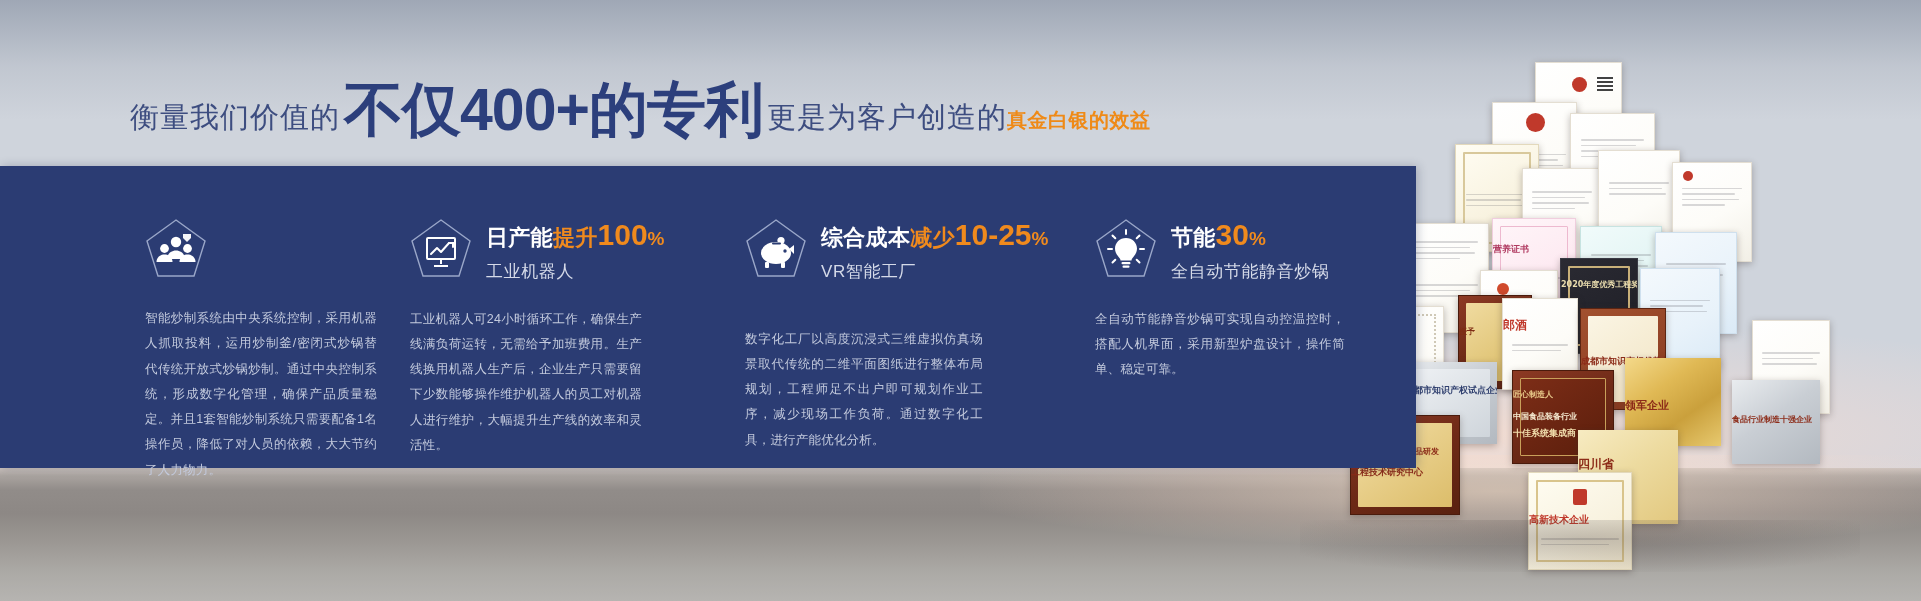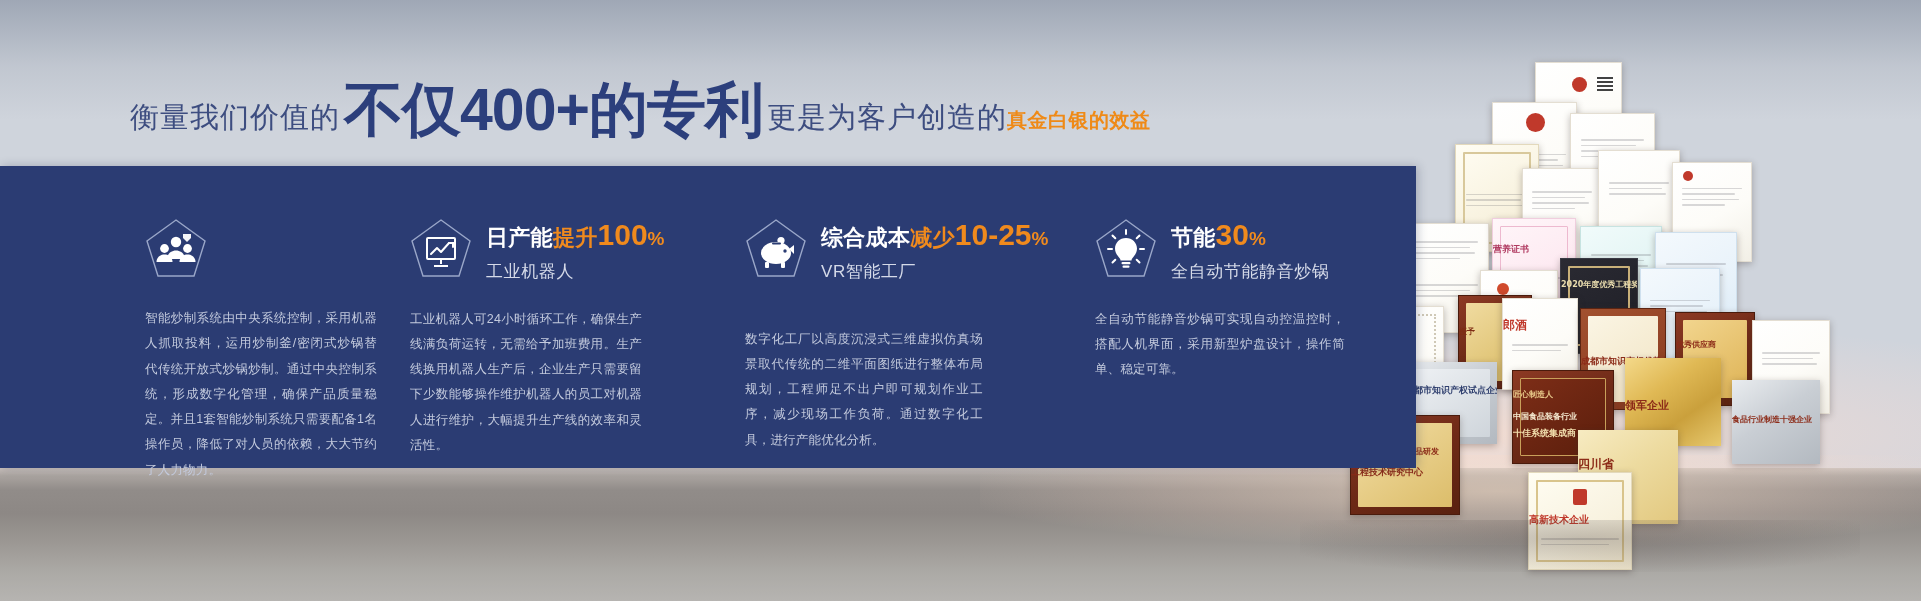--- a/index.html
+++ b/index.html
@@ -312,24 +312,20 @@
       <div class="cn" style="top:18px;font-size:12px;color:#c0392b;">郎酒</div>
       <div class="lines" style="top:50%">
           <i></i>
           <i></i>
         </div>
     </div>
     <div class="cert c-woodlt" style="left:340px;top:268px;width:84px;height:100px;">
       <div class="plate" style="background:linear-gradient(145deg,#fbf5e4,#f0e3c2);"></div>
       <div class="cn" style="top:46px;font-size:9px;color:#8c2b18;">成都市知识产权优势单位</div>
     </div>
-    <div class="cert c-wood" style="left:435px;top:272px;width:78px;height:92px;">
-      <div class="plate" style="background:linear-gradient(145deg,#f2d58e,#ddb254);"></div>
-      <div class="cn" style="top:26px;font-size:8px;color:#8c2b18;">优秀供应商</div>
-    </div>
     <div class="cert c-paper" style="left:512px;top:280px;width:76px;height:92px;">
       <div class="lines" style="top:34%">
           <i></i>
           <i></i>
           <i></i>
         </div>
     </div>
 
     <div class="cert c-silver" style="left:165px;top:322px;width:92px;height:82px;">
       <div class="plate" style="background:linear-gradient(145deg,#eef1f4,#cfd5db);"></div>

